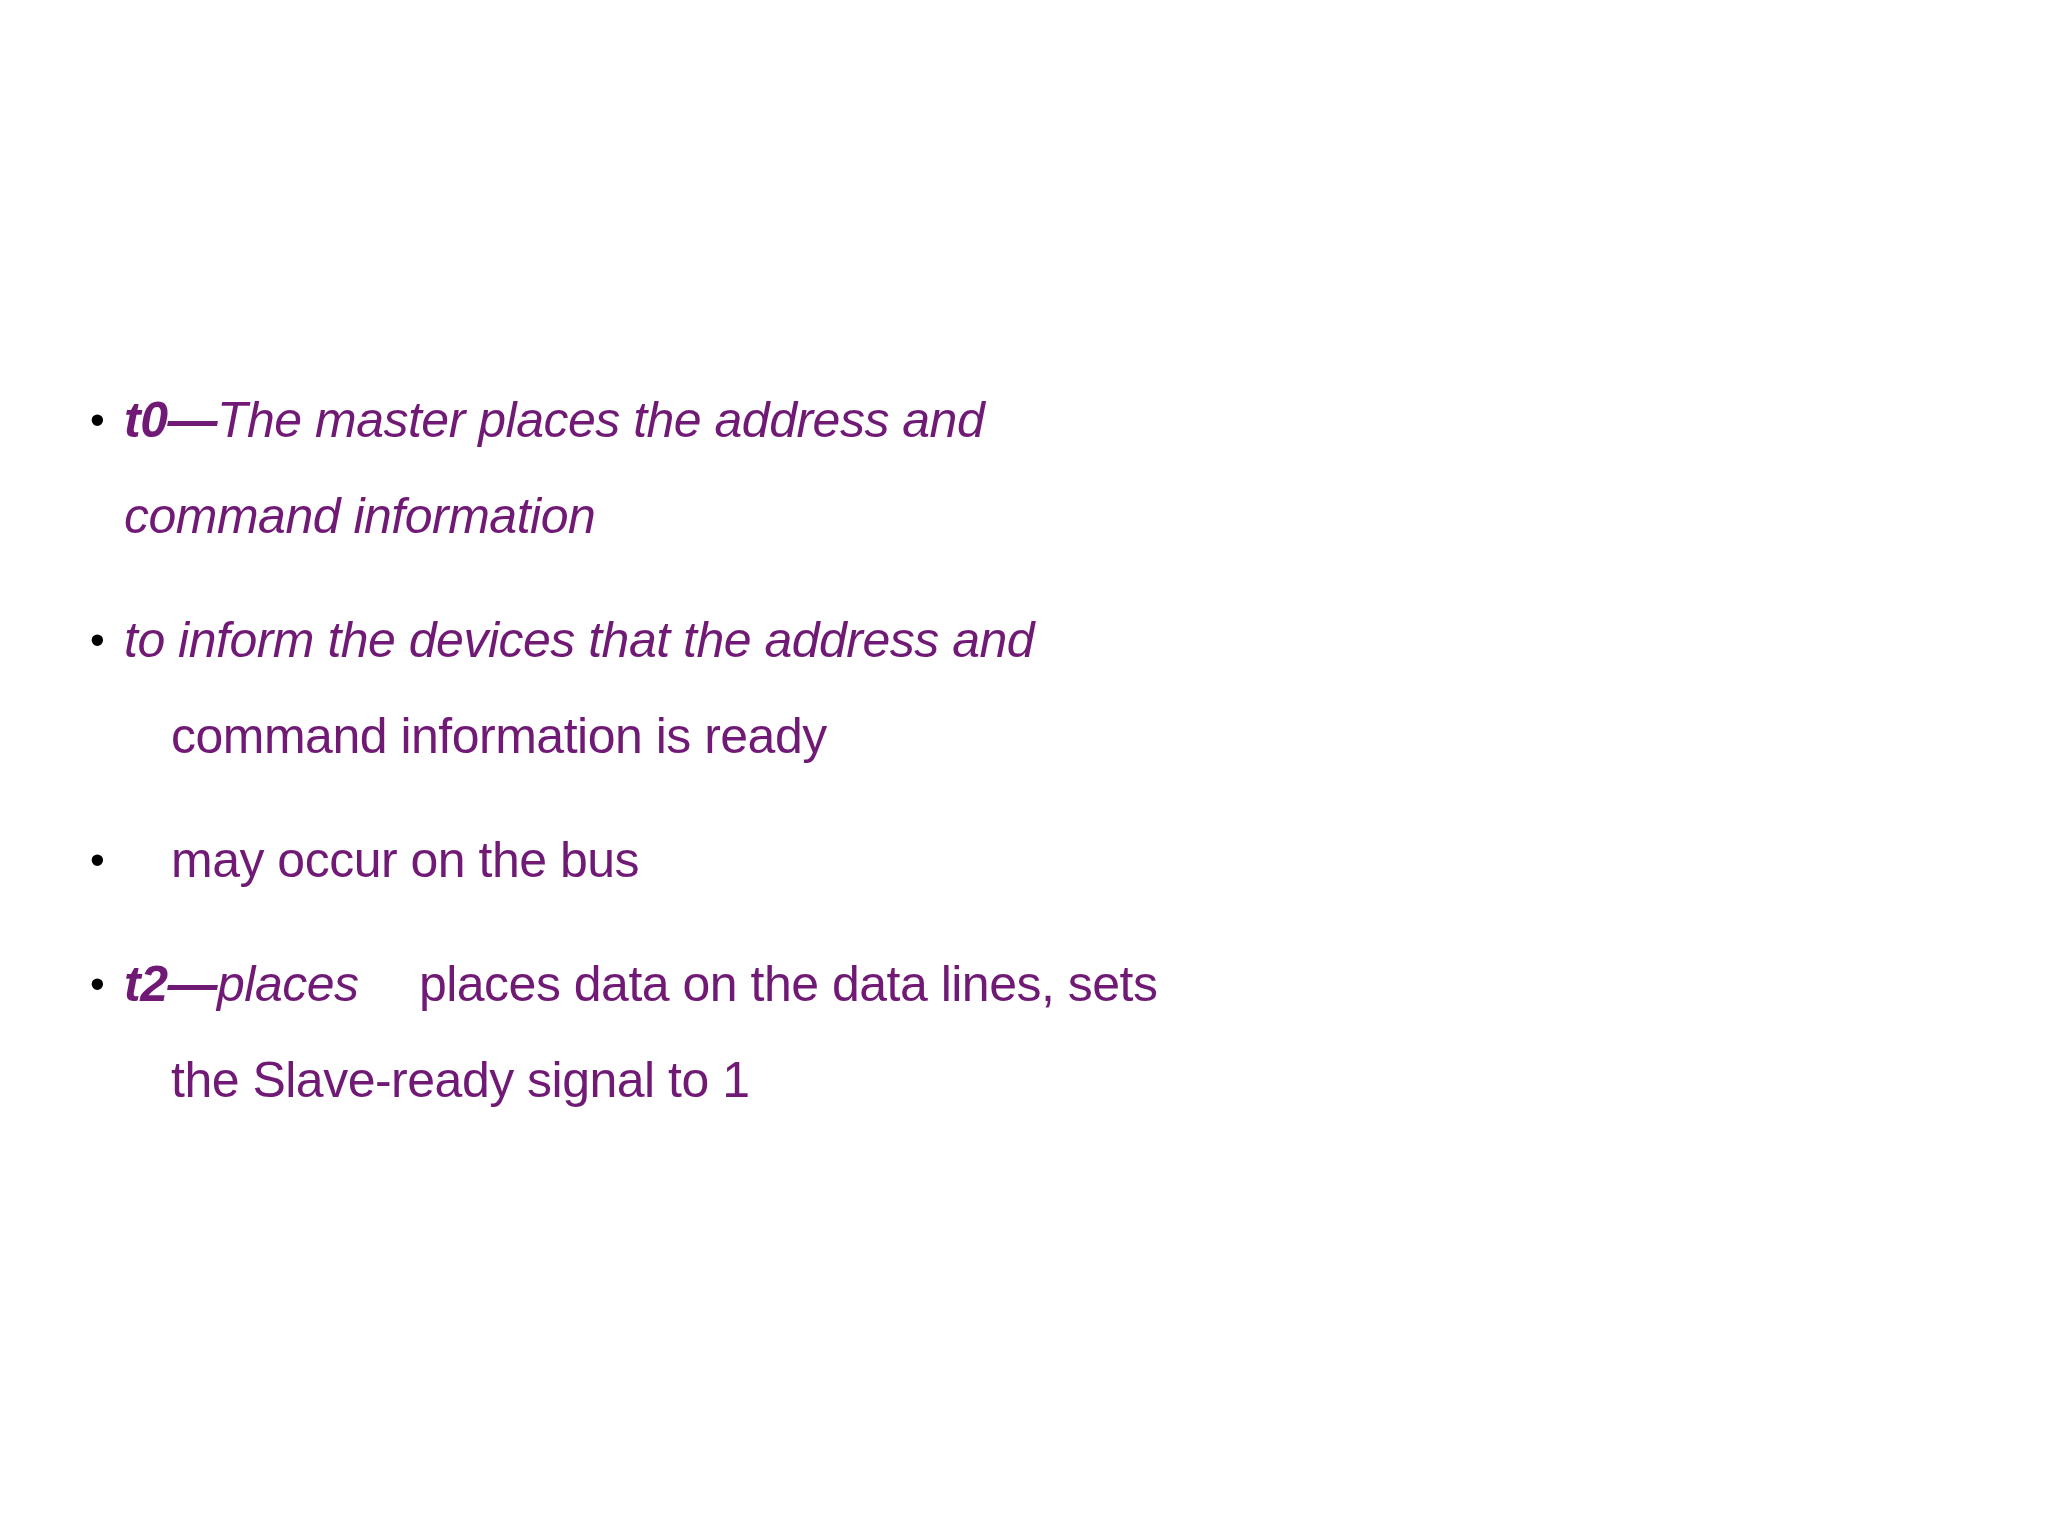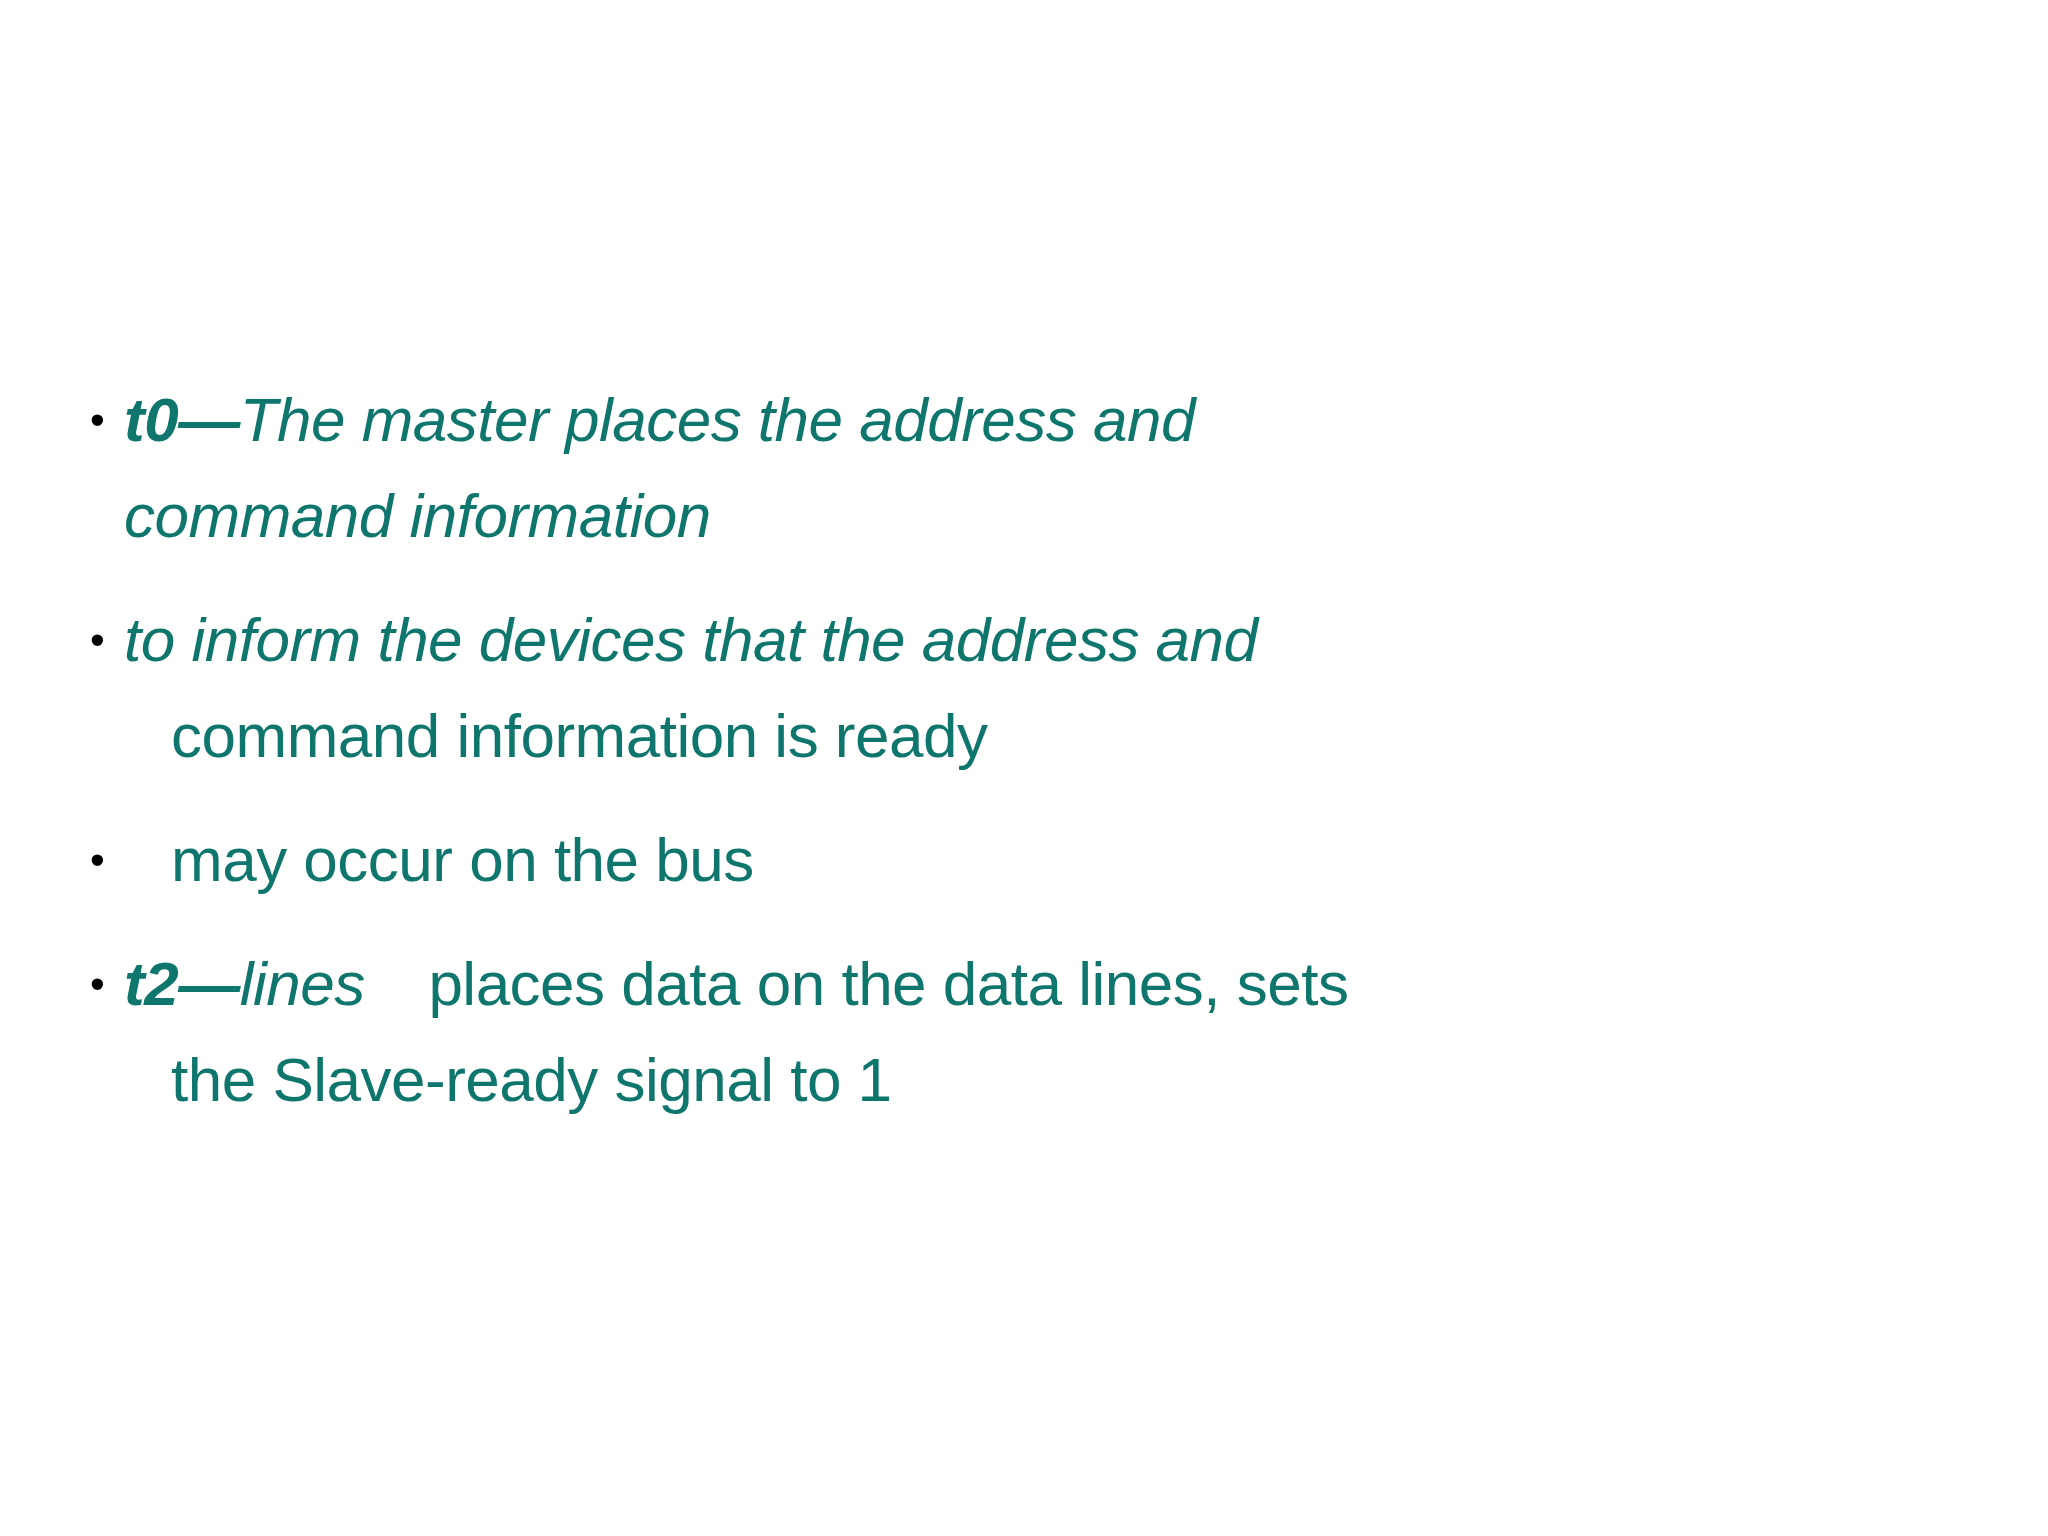--- a/index.html
+++ b/index.html
@@ -37,24 +37,24 @@
   .bullet-marker {
     flex: 0 0 64px;
     box-sizing: border-box;
     padding-left: 30px;
     font-size: 42px;
     line-height: 96px;
     color: #000000;
   }
   .bullet-text {
     flex: 1 1 auto;
-    font-size: 62px;
+    font-size: 50px;
     line-height: 96px;
     letter-spacing: -0.5px;
-    color: #0f766e;
+    color: #701a75;
   }
   .bullet-line {
     display: block;
   }
   .seg-bold-italic {
     font-weight: 700;
     font-style: italic;
   }
   .seg-italic {
     font-style: italic;
@@ -86,18 +86,18 @@
       </li>
       <li class="bullet-item">
         <span class="bullet-marker">•</span>
         <div class="bullet-text">
           <span class="bullet-line"><span class="seg-regular">may occur on the bus</span></span>
         </div>
       </li>
       <li class="bullet-item">
         <span class="bullet-marker">•</span>
         <div class="bullet-text">
-          <span class="bullet-line"><span class="seg-bold-italic">t2—</span><span class="seg-italic">lines</span><span class="seg-regular"> places data on the data lines, sets</span></span>
+          <span class="bullet-line"><span class="seg-bold-italic">t2—</span><span class="seg-italic">places</span><span class="seg-regular"> places data on the data lines, sets</span></span>
           <span class="bullet-line"><span class="seg-regular">the Slave-ready signal to 1</span></span>
         </div>
       </li>
     </ul>
 </div>
 
 </body></html>

